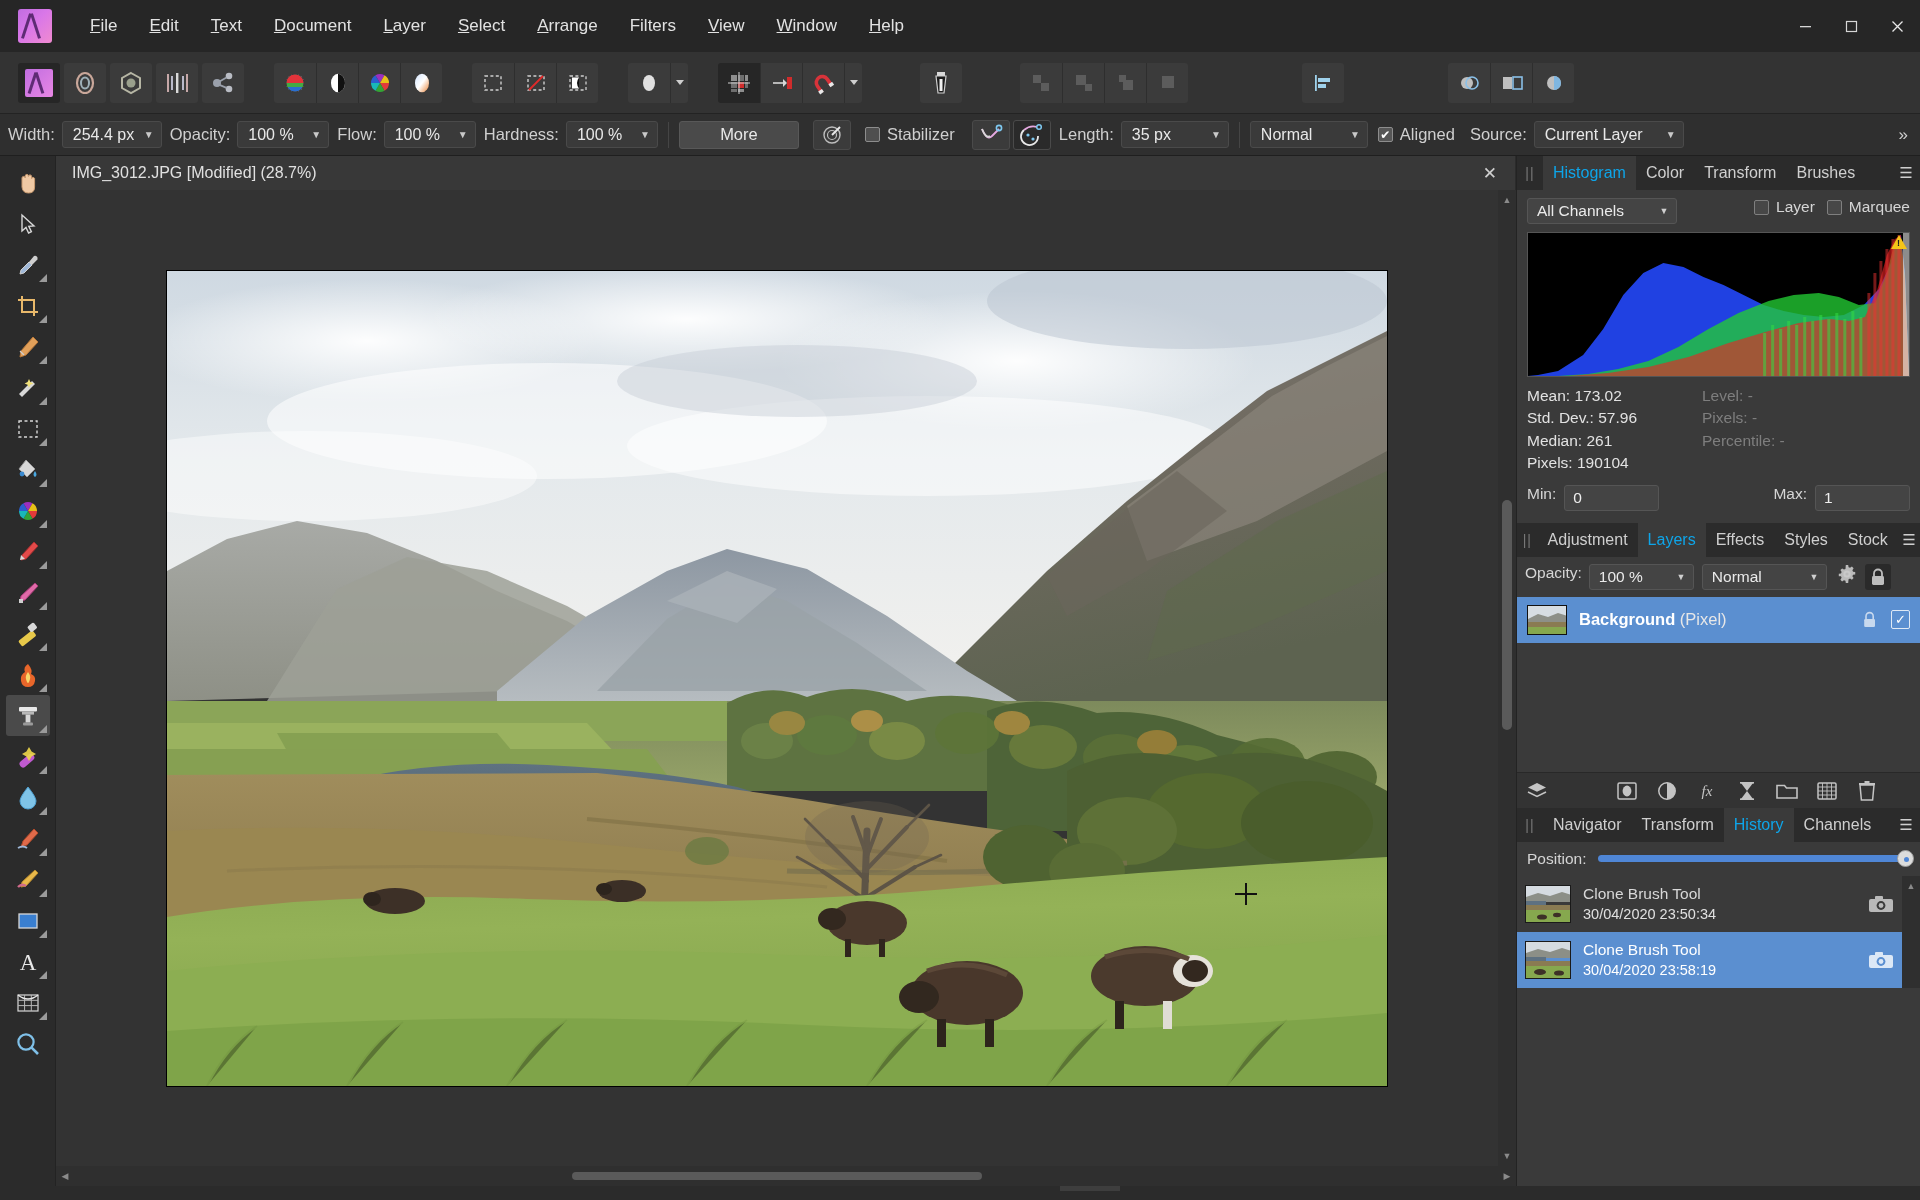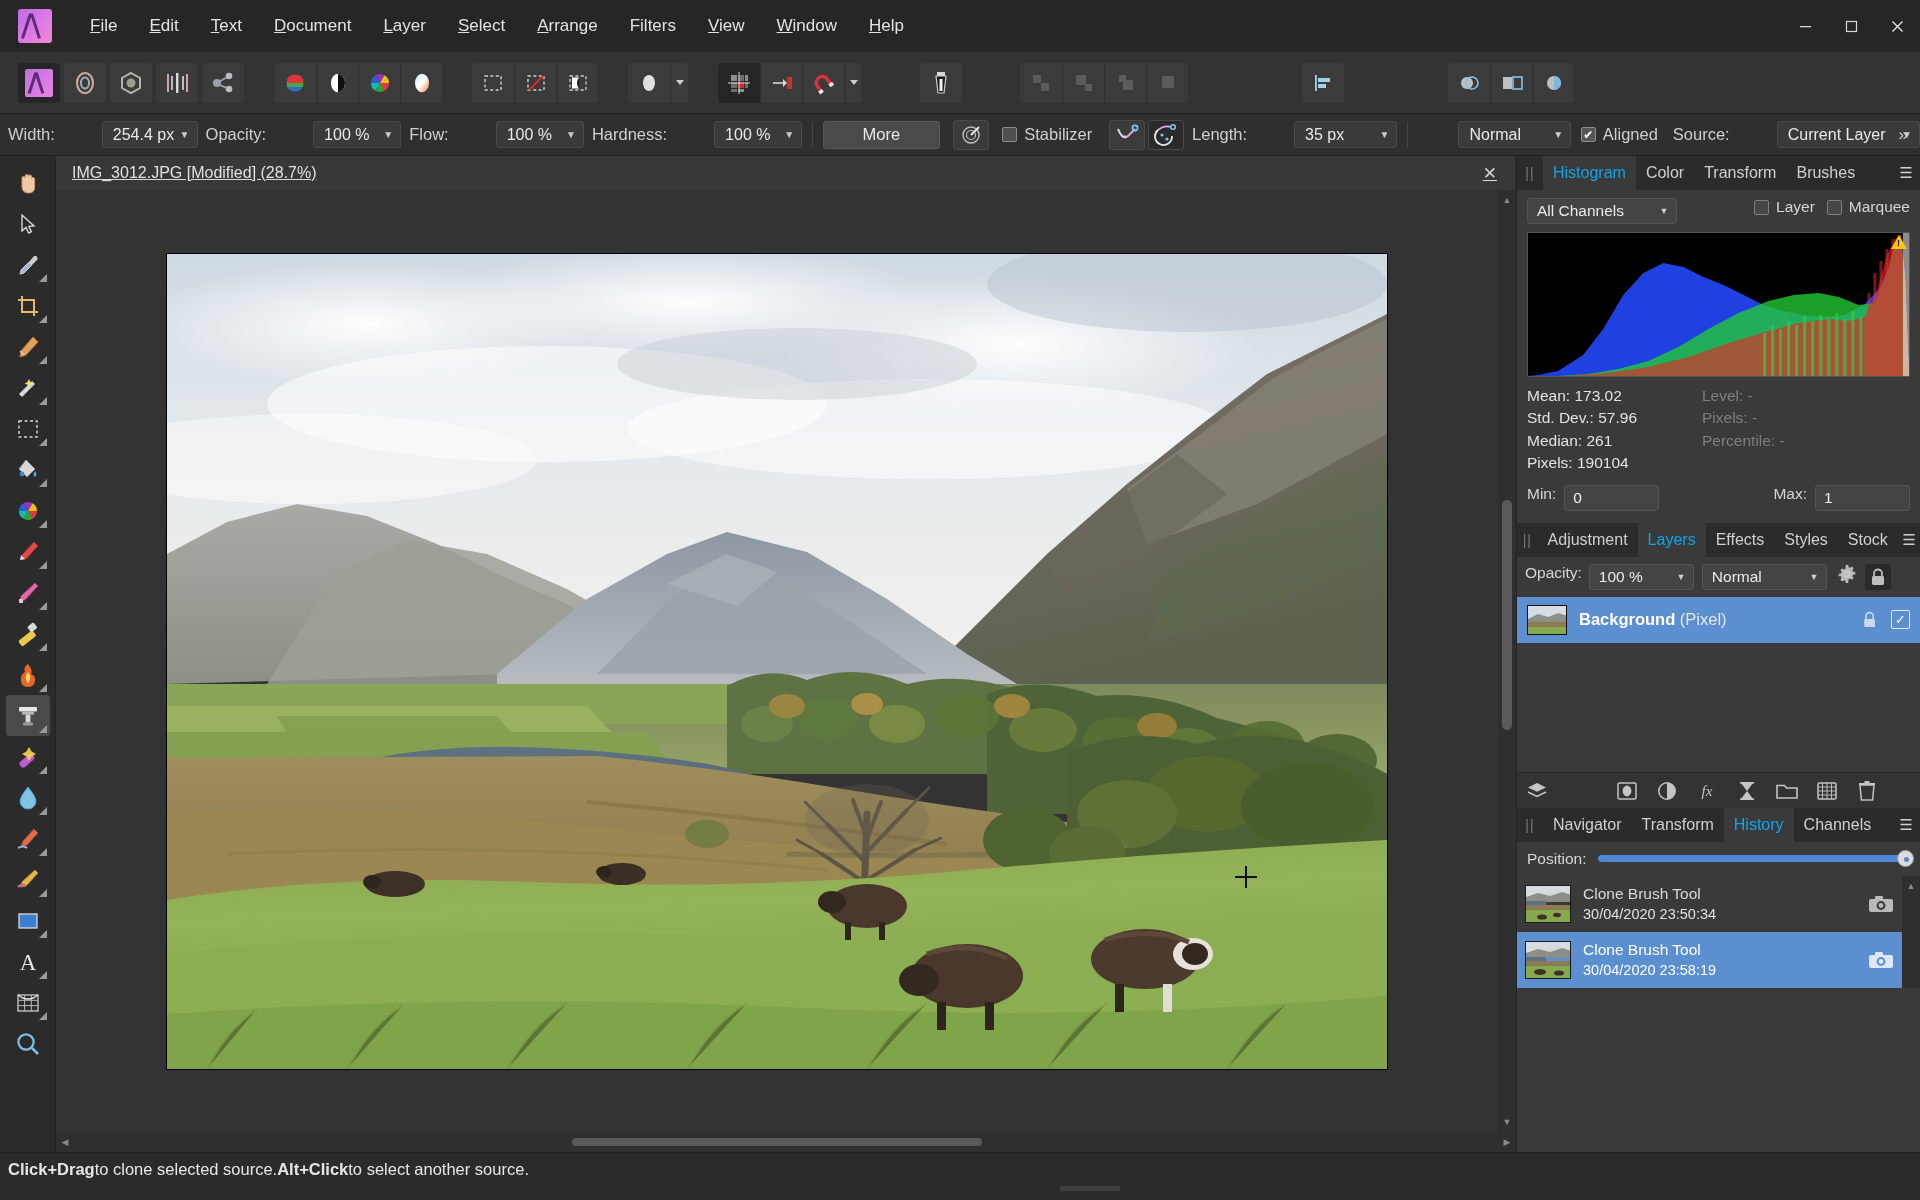--- a/index.html
+++ b/index.html
@@ -63,21 +63,21 @@
                   border-top:5px solid #cfcfcf; }
 
   
   .contextbar {
     height:42px; background:#2f2f2f; display:flex; align-items:center;
     border-bottom:1px solid #1f1f1f; flex:none; position:relative;
   }
   .cl { color:#cfcfcf; font-size:16.5px; margin:0 7px 0 8px; white-space:nowrap; }
   .cfield {
     height:27px; background:#3a3a3a; border:1px solid #4a4a4a; border-radius:3px;
-    display:flex; align-items:center; padding:0 4px 0 10px; color:#e8e8e8; font-size:16px;margin-left:40px;
+    display:flex; align-items:center; padding:0 4px 0 10px; color:#e8e8e8; font-size:16px;
   }
   .cfield .val { flex:1; white-space:nowrap; }
   .cfield .dd { width:16px; text-align:center; color:#c9c9c9; font-size:10px; }
   .cbtn {
     height:28px; background:#4a4a4a; border:1px solid #585858; border-radius:3px;
     padding:0 22px; display:flex; align-items:center; justify-content:center;
     color:#e8e8e8; font-size:16.5px;
   }
   .cicon { width:38px; height:30px; background:#3b3b3b; border:1px solid #4a4a4a;
            border-radius:3px; display:flex; align-items:center; justify-content:center; }
@@ -101,21 +101,21 @@
   .tool { width:44px; height:41px; display:flex; align-items:center; justify-content:center;
           border-radius:3px; position:relative; }
   .tool.active { background:#4a4a4a; }
   .tool::after { content:""; position:absolute; right:3px; bottom:3px; width:0; height:0;
                  border-left:4px solid transparent; border-top:4px solid transparent;
                  border-right:4px solid #9a9a9a; border-bottom:4px solid #9a9a9a; opacity:0; }
   .tool.hasmenu::after { opacity:1; }
 
   
   .center { flex:1; display:flex; flex-direction:column; min-width:0; background:#2b2b2b; }
-  .doctabs { height:34px; background:#2b2b2b; display:flex; align-items:stretch; flex:none;text-decoration:underline; }
+  .doctabs { height:34px; background:#2b2b2b; display:flex; align-items:stretch; flex:none; }
   .doctab {
     background:#383838; color:#e0e0e0; font-size:16px; display:flex; align-items:center;
     padding:0 10px 0 16px; flex:1; min-width:0; border-right:1px solid #2b2b2b;
   }
   .doctab .tabx { margin-left:auto; padding:0 8px; color:#cfcfcf; font-size:17px; }
   .canvaswrap { flex:1; display:flex; min-height:0; }
   .canvasarea { flex:1; background:#333333; position:relative; min-width:0; overflow:hidden;
                 display:flex; align-items:center; justify-content:center; }
   .vscroll { width:18px; background:#2f2f2f; flex:none; display:flex; flex-direction:column;
              align-items:center; }
@@ -1181,22 +1181,16 @@
             </div>
           </div>
           <div style="width:18px; background:#2f2f2f; display:flex; flex-direction:column; align-items:center">
             <div class="arrowbtn">▲</div>
           </div>
         </div>
       </div>
     </div>
   </div>
 
-  <div class="statusbar">
-    <b>Click+Drag</b>
-      <span> to clone selected source. </span>
-      <b>Alt+Click</b>
-      <span> to select another source.</span>
-  </div>
   <div class="bottomstrip">
     <div class="nub"></div>
   </div>
 </div>
 
 </body></html>

